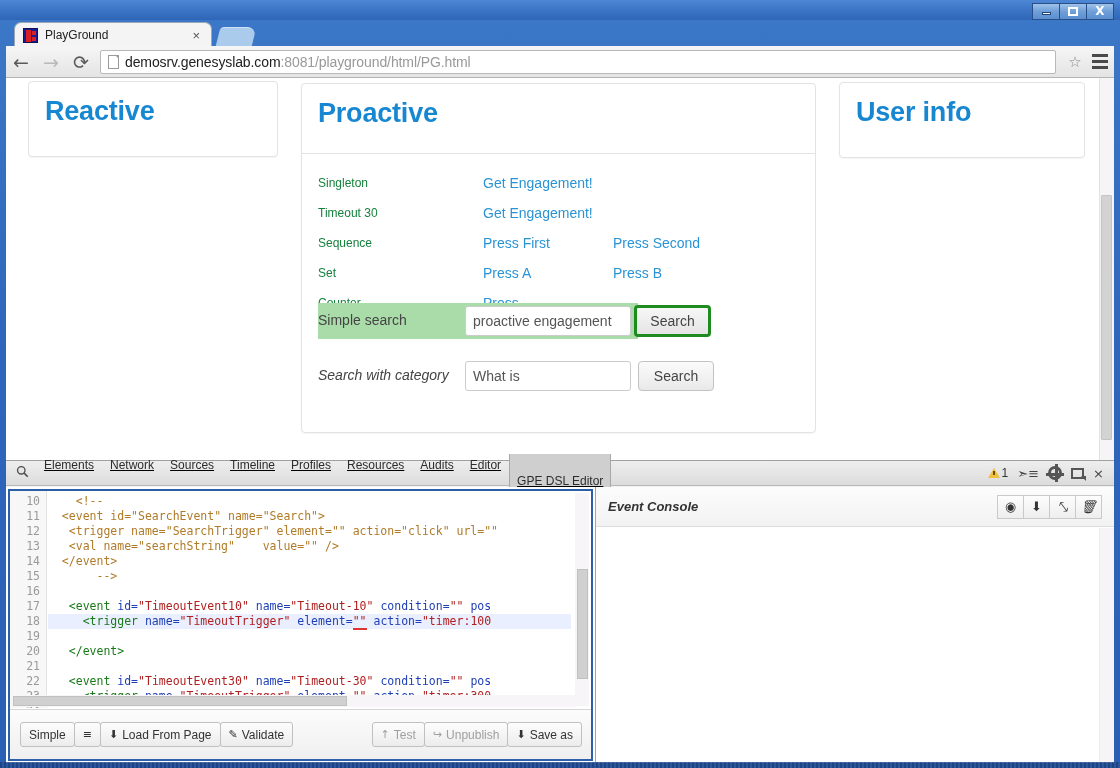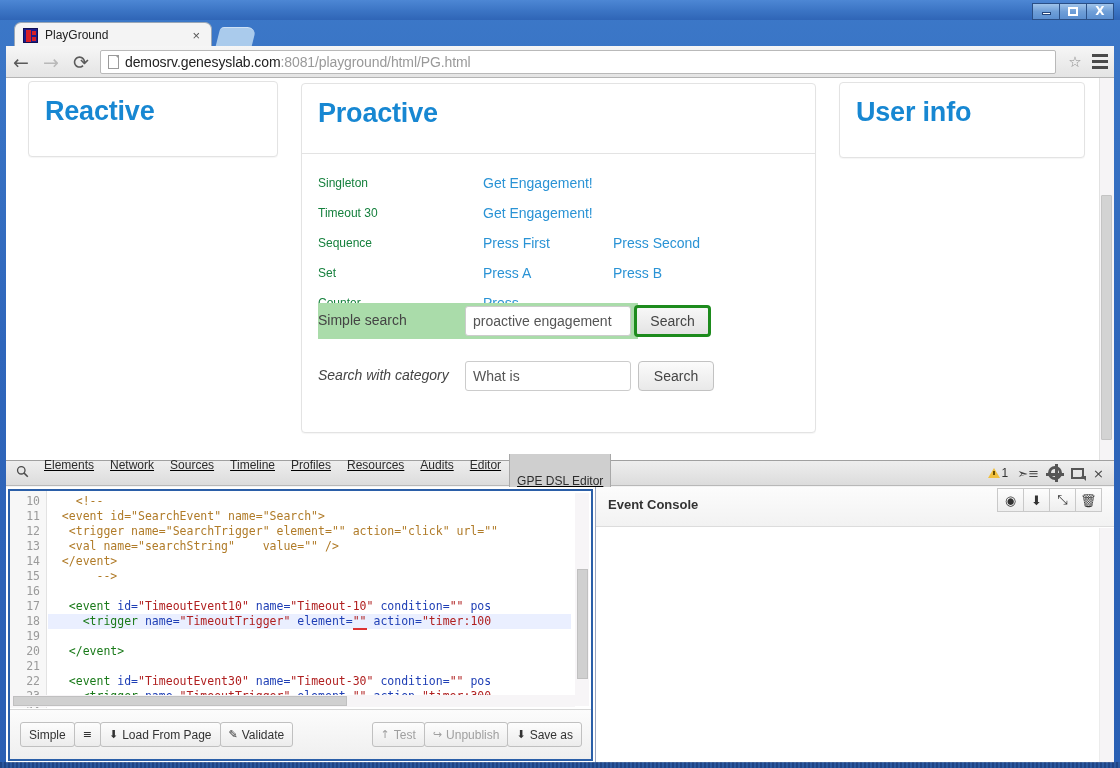--- a/index.html
+++ b/index.html
@@ -268,21 +268,21 @@
   }
   .ebtn.dim { color: #9f9f9f; }
   .ebtn-group { display: flex; }
   .spacer { flex: 1; }
   .mini-icon { font-family: "DejaVu Sans", sans-serif; font-size: 11px; }
 
   
   #console-pane { flex: 1; background: #fff; position: relative; }
   #console-head {
     height: 40px; background: linear-gradient(to bottom,#fcfcfc,#f2f2f2);
-    border-bottom: 1px solid #dcdcdc; display: flex; align-items: flex-end; padding: 14px 12px;
+    border-bottom: 1px solid #dcdcdc; display: flex; align-items: center; padding: 14px 12px; font-style: italic;
   }
   #console-title { font-size: 13px; font-weight: bold; color: #333; }
   #console-tools { margin-left: auto; display: flex; }
   .cbtn {
     width: 27px; height: 24px; background: linear-gradient(to bottom,#fdfdfd,#eeeeee);
     border: 1px solid #c9c9c9; margin-left: -1px;
     display: flex; align-items: center; justify-content: center;
     font-size: 13px; color: #333; cursor: pointer;
     font-family: "DejaVu Sans", sans-serif;
   }

